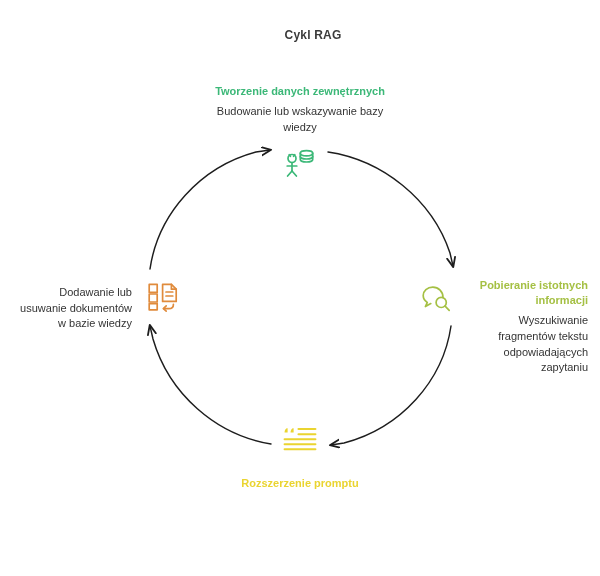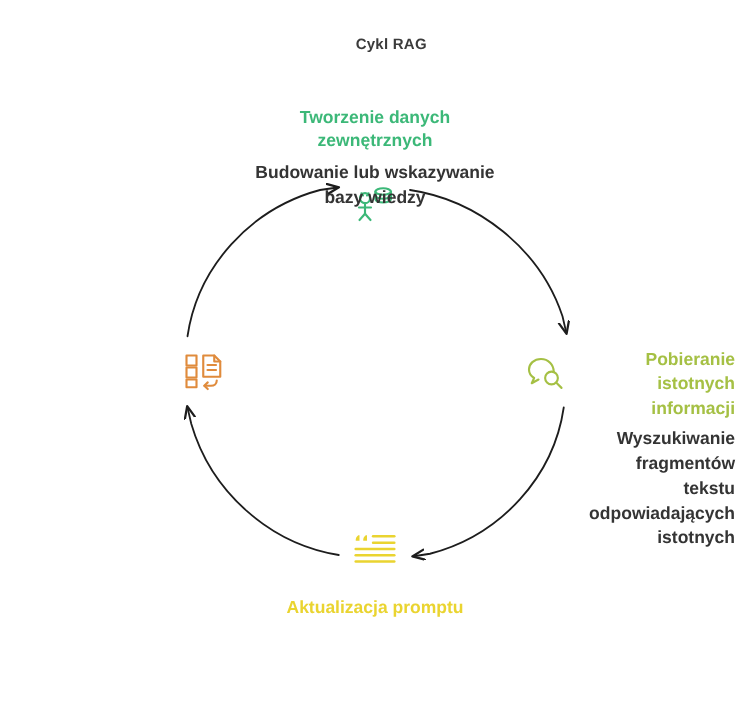--- a/index.html
+++ b/index.html
@@ -48,28 +48,28 @@
   .node-icon svg { display: block; overflow: visible; }
 
   #icon-top    { left: 278px; top: 141px; }
   #icon-right  { left: 415px; top: 275px; }
   #icon-bottom { left: 278px; top: 417px; }
   #icon-left   { left: 141px; top: 275px; }
 
   .node-text { position: absolute; }
 
   .node-title {
-    font-size: 14px;
+    font-size: 11px;
     font-weight: bold;
     line-height: 1.38;
     margin: 0 0 5px 0;
   }
   .node-desc {
-    font-size: 14px;
-    font-weight: bold;
+    font-size: 11px;
+    font-weight: normal;
     line-height: 1.42;
     color: #343434;
     margin: 0;
   }
 
   #text-top {
     left: 200px;
     top: 84px;
     width: 200px;
     text-align: center;
@@ -137,47 +137,48 @@
   <svg width="32" height="32" viewBox="0 0 32 32" fill="none" stroke="#a5c044" stroke-width="1.7" stroke-linecap="round" stroke-linejoin="round">
     <path d="M22 16.5 C22 10.8 17.6 6.2 11.8 6.2 C6.2 6.2 2.2 10.0 2.2 14.6
              C2.2 17.4 3.8 19.9 6.3 21.4 L4.4 25.6 L9.8 22.6"></path>
     <circle cx="20.2" cy="21.4" r="5.1"></circle>
     <path d="M24.1 25.2 L28.2 29.3"></path>
   </svg>
 </div>
 
 <div class="node-text" id="text-right">
   <div class="node-title" style="color:#a5c044">Pobieranie istotnych informacji</div>
-  <div class="node-desc">Wyszukiwanie fragmentów tekstu odpowiadających istotnych</div>
+  <div class="node-desc">Wyszukiwanie fragmentów tekstu odpowiadających zapytaniu</div>
 </div>
 
 <div class="node-icon" id="icon-bottom">
   <svg width="34" height="26" viewBox="0 0 34 26" fill="none" stroke="#ead430" stroke-width="2.1" stroke-linecap="round">
     <path d="M3.6 2.2 C2.0 3.4 1.4 5.0 1.6 6.6 L4.6 6.6 L4.6 2.2 Z" fill="#ead430" stroke="none"></path>
     <path d="M9.6 2.2 C8.0 3.4 7.4 5.0 7.6 6.6 L10.6 6.6 L10.6 2.2 Z" fill="#ead430" stroke="none"></path>
     <path d="M15.5 3.0 L32.4 3.0"></path>
     <path d="M15.5 8.2 L32.4 8.2"></path>
     <path d="M1.6 13.2 L32.4 13.2"></path>
     <path d="M1.6 18.2 L32.4 18.2"></path>
     <path d="M1.6 23.2 L32.4 23.2"></path>
   </svg>
 </div>
 
 <div class="node-text" id="text-bottom">
-  <div class="node-title" style="color:#ead430">Aktualizacja promptu</div>
+  <div class="node-title" style="color:#ead430">Rozszerzenie promptu</div>
 </div>
 
 <div class="node-icon" id="icon-left">
   <svg width="32" height="32" viewBox="0 0 32 32" fill="none" stroke="#e08b3c" stroke-width="1.7" stroke-linecap="round" stroke-linejoin="round">
     <rect x="2.2" y="3.4" width="8.0" height="8.0"></rect>
     <rect x="2.2" y="13.0" width="8.0" height="8.0"></rect>
     <rect x="2.2" y="22.6" width="8.0" height="6.2"></rect>
     <path d="M15.6 3.4 L24.4 3.4 L29.2 8.2 L29.2 20.4 L15.6 20.4 Z"></path>
     <path d="M24.4 3.4 L24.4 8.2 L29.2 8.2"></path>
     <path d="M19.0 11.0 L25.8 11.0"></path>
     <path d="M19.0 15.0 L25.8 15.0"></path>
     <path d="M26.4 23.4 C26.4 26.0 24.4 27.6 21.8 27.6 L16.6 27.6"></path>
     <path d="M19.2 24.9 L16.4 27.6 L19.2 30.2"></path>
   </svg>
 </div>
 
 <div class="node-text" id="text-left">
+  <div class="node-desc">Dodawanie lub usuwanie dokumentów w bazie wiedzy</div>
 </div>
 
 </body></html>

